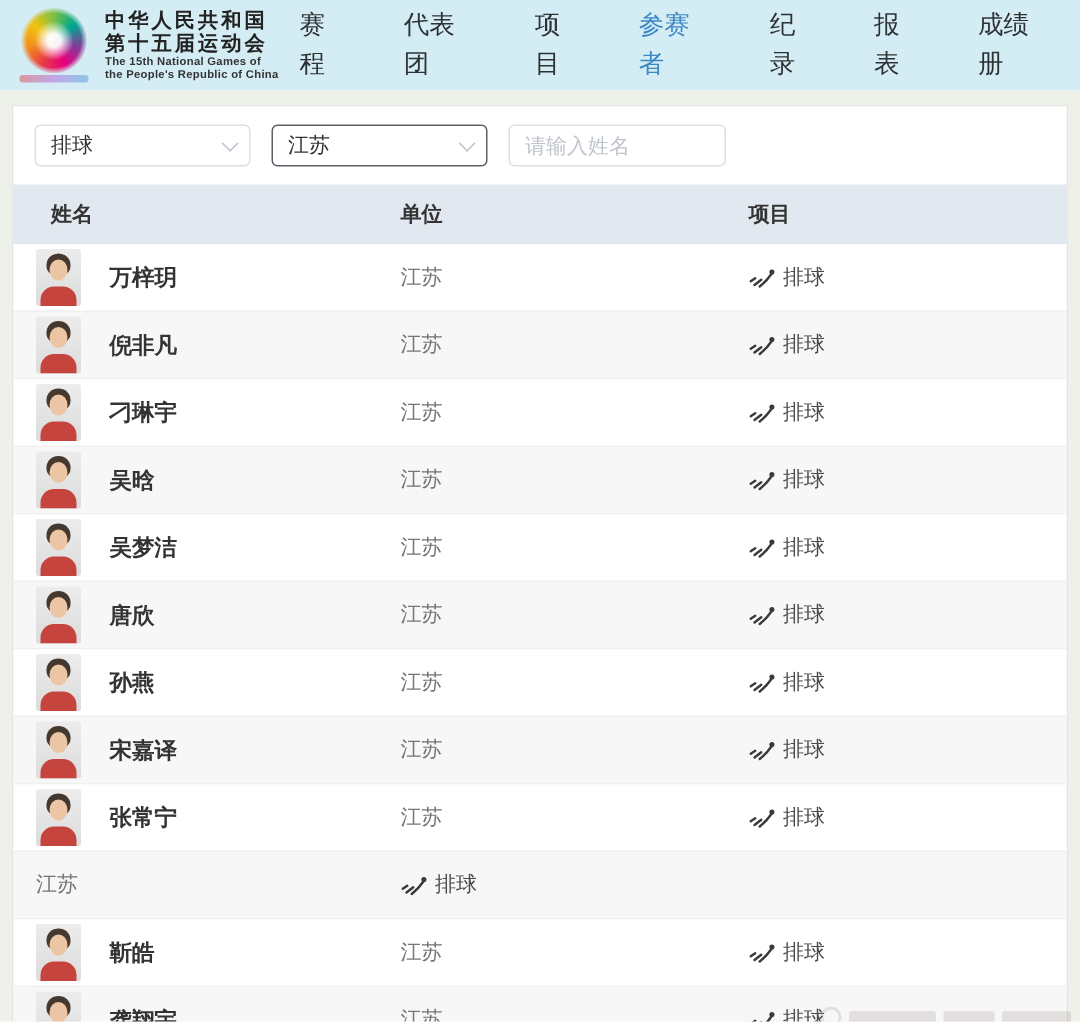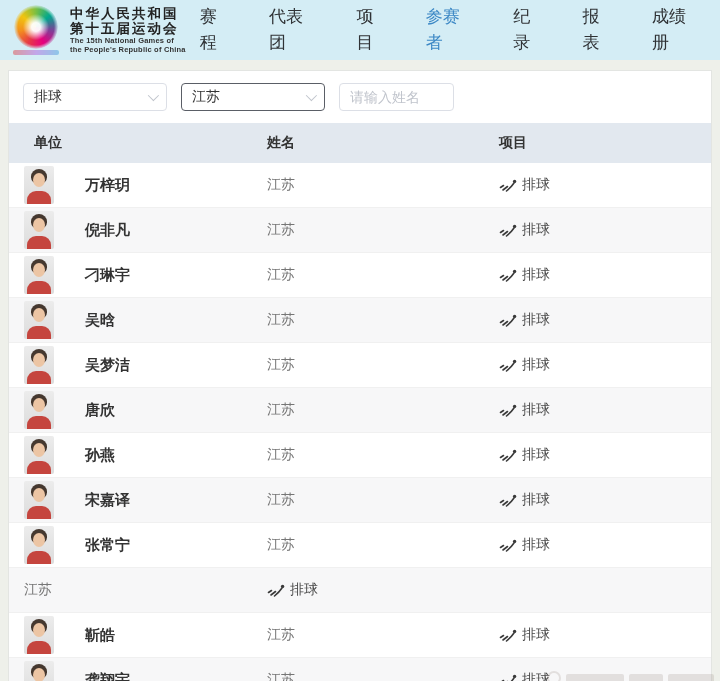--- a/index.html
+++ b/index.html
@@ -45,37 +45,37 @@
     width:144px; height:28px; border:1px solid #dcdfe6; border-radius:4px;
     display:flex; align-items:center; justify-content:space-between;
     padding:0 10px; font-size:14px; color:#333; background:#fff; cursor:pointer;
   }
   .select.focused { border-color:#5a5e66; }
   .chevron {
     width:8px; height:8px; border-right:1.5px solid #c0c4cc; border-bottom:1.5px solid #c0c4cc;
     transform:rotate(45deg) translateY(-2px); flex:0 0 auto;
   }
   .text-input {
-    width:115px; height:28px; border:1px solid #dcdfe6; border-radius:4px;
+    width:145px; height:28px; border:1px solid #dcdfe6; border-radius:4px;
     padding:0 10px; font-size:14px; color:#333; outline:none;
     font-family:inherit;
   }
   .text-input::placeholder { color:#c0c4cc; }
   
   .thead {
     display:grid; grid-template-columns:233px 232px 1fr; align-items:center;
     height:40px; background:#e2e8ef; padding-left:25px;
     font-size:14px; font-weight:bold; color:#333;
   }
   .trow {
     display:grid; grid-template-columns:243px 232px 1fr; align-items:center;
     height:45px; padding-left:15px; background:#fff; border-bottom:1px solid #f0f0f0;
   }
   .trow:nth-child(even) { background:#f7f7f8; }
-  .namecell { display:flex; align-items:center; gap:31px; }
+  .namecell { display:flex; align-items:center; gap:19px; }
   .avatar { position:relative; width:30px; height:38px; border-radius:2px; overflow:hidden;
     background:linear-gradient(#ececec,#dcdcdc); flex:0 0 auto; }
   .avatar .hair { position:absolute; left:7px; top:3px; width:16px; height:15px;
     border-radius:50% 50% 45% 45%; background:#45382f; }
   .avatar .face { position:absolute; left:9px; top:7px; width:12px; height:14px;
     border-radius:50%; background:#ecc5a4; }
   .avatar .body { position:absolute; left:3px; bottom:0; width:24px; height:13px;
     border-radius:9px 9px 0 0; background:#c5453e; }
   .pname { font-size:15px; font-weight:bold; color:#333; }
   .unit { font-size:14px; color:#767676; }
@@ -120,22 +120,22 @@
       <span class="chevron"></span>
     </div>
     <div class="select focused">
       <span>江苏</span>
       <span class="chevron"></span>
     </div>
     <input class="text-input" type="text" placeholder="请输入姓名" style="">
   </div>
 
   <div class="thead">
+    <div>姓名</div>
     <div>单位</div>
-    <div>姓名</div>
     <div>项目</div>
   </div>
 
   <div>
 
     <div class="trow">
       <div class="namecell">
         <div class="avatar">
             <div class="hair"></div>
             <div class="face"></div>

